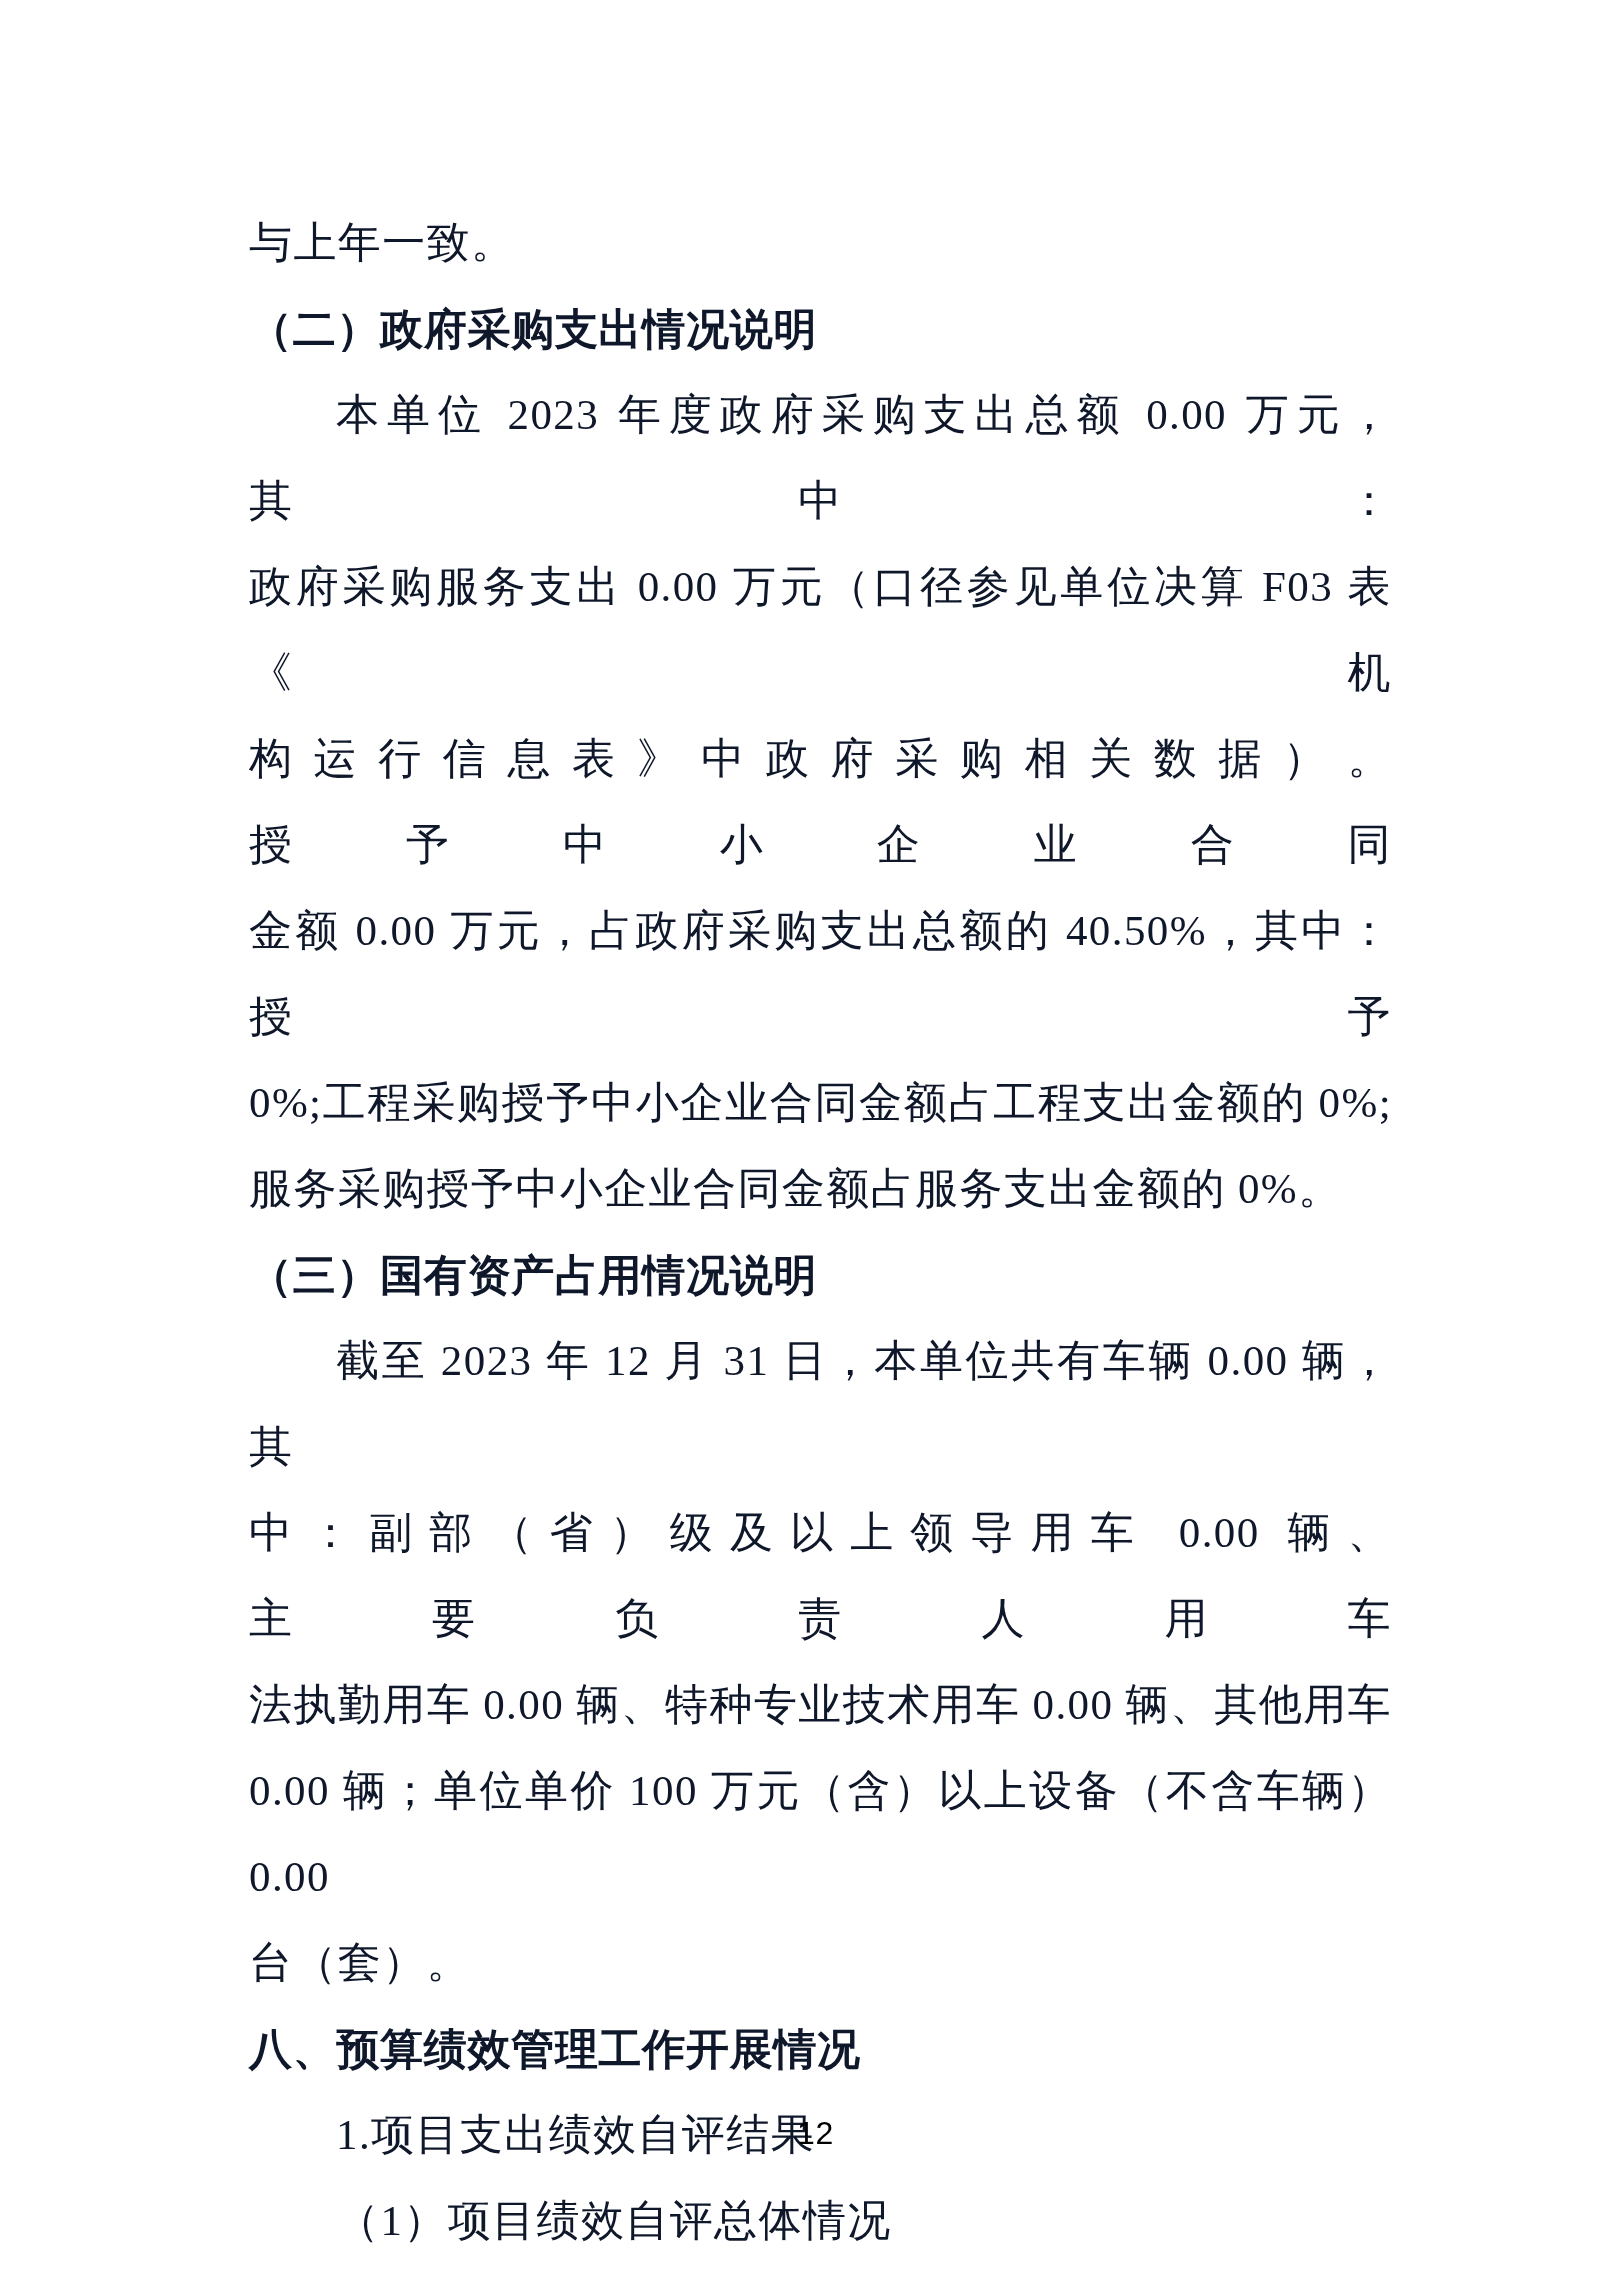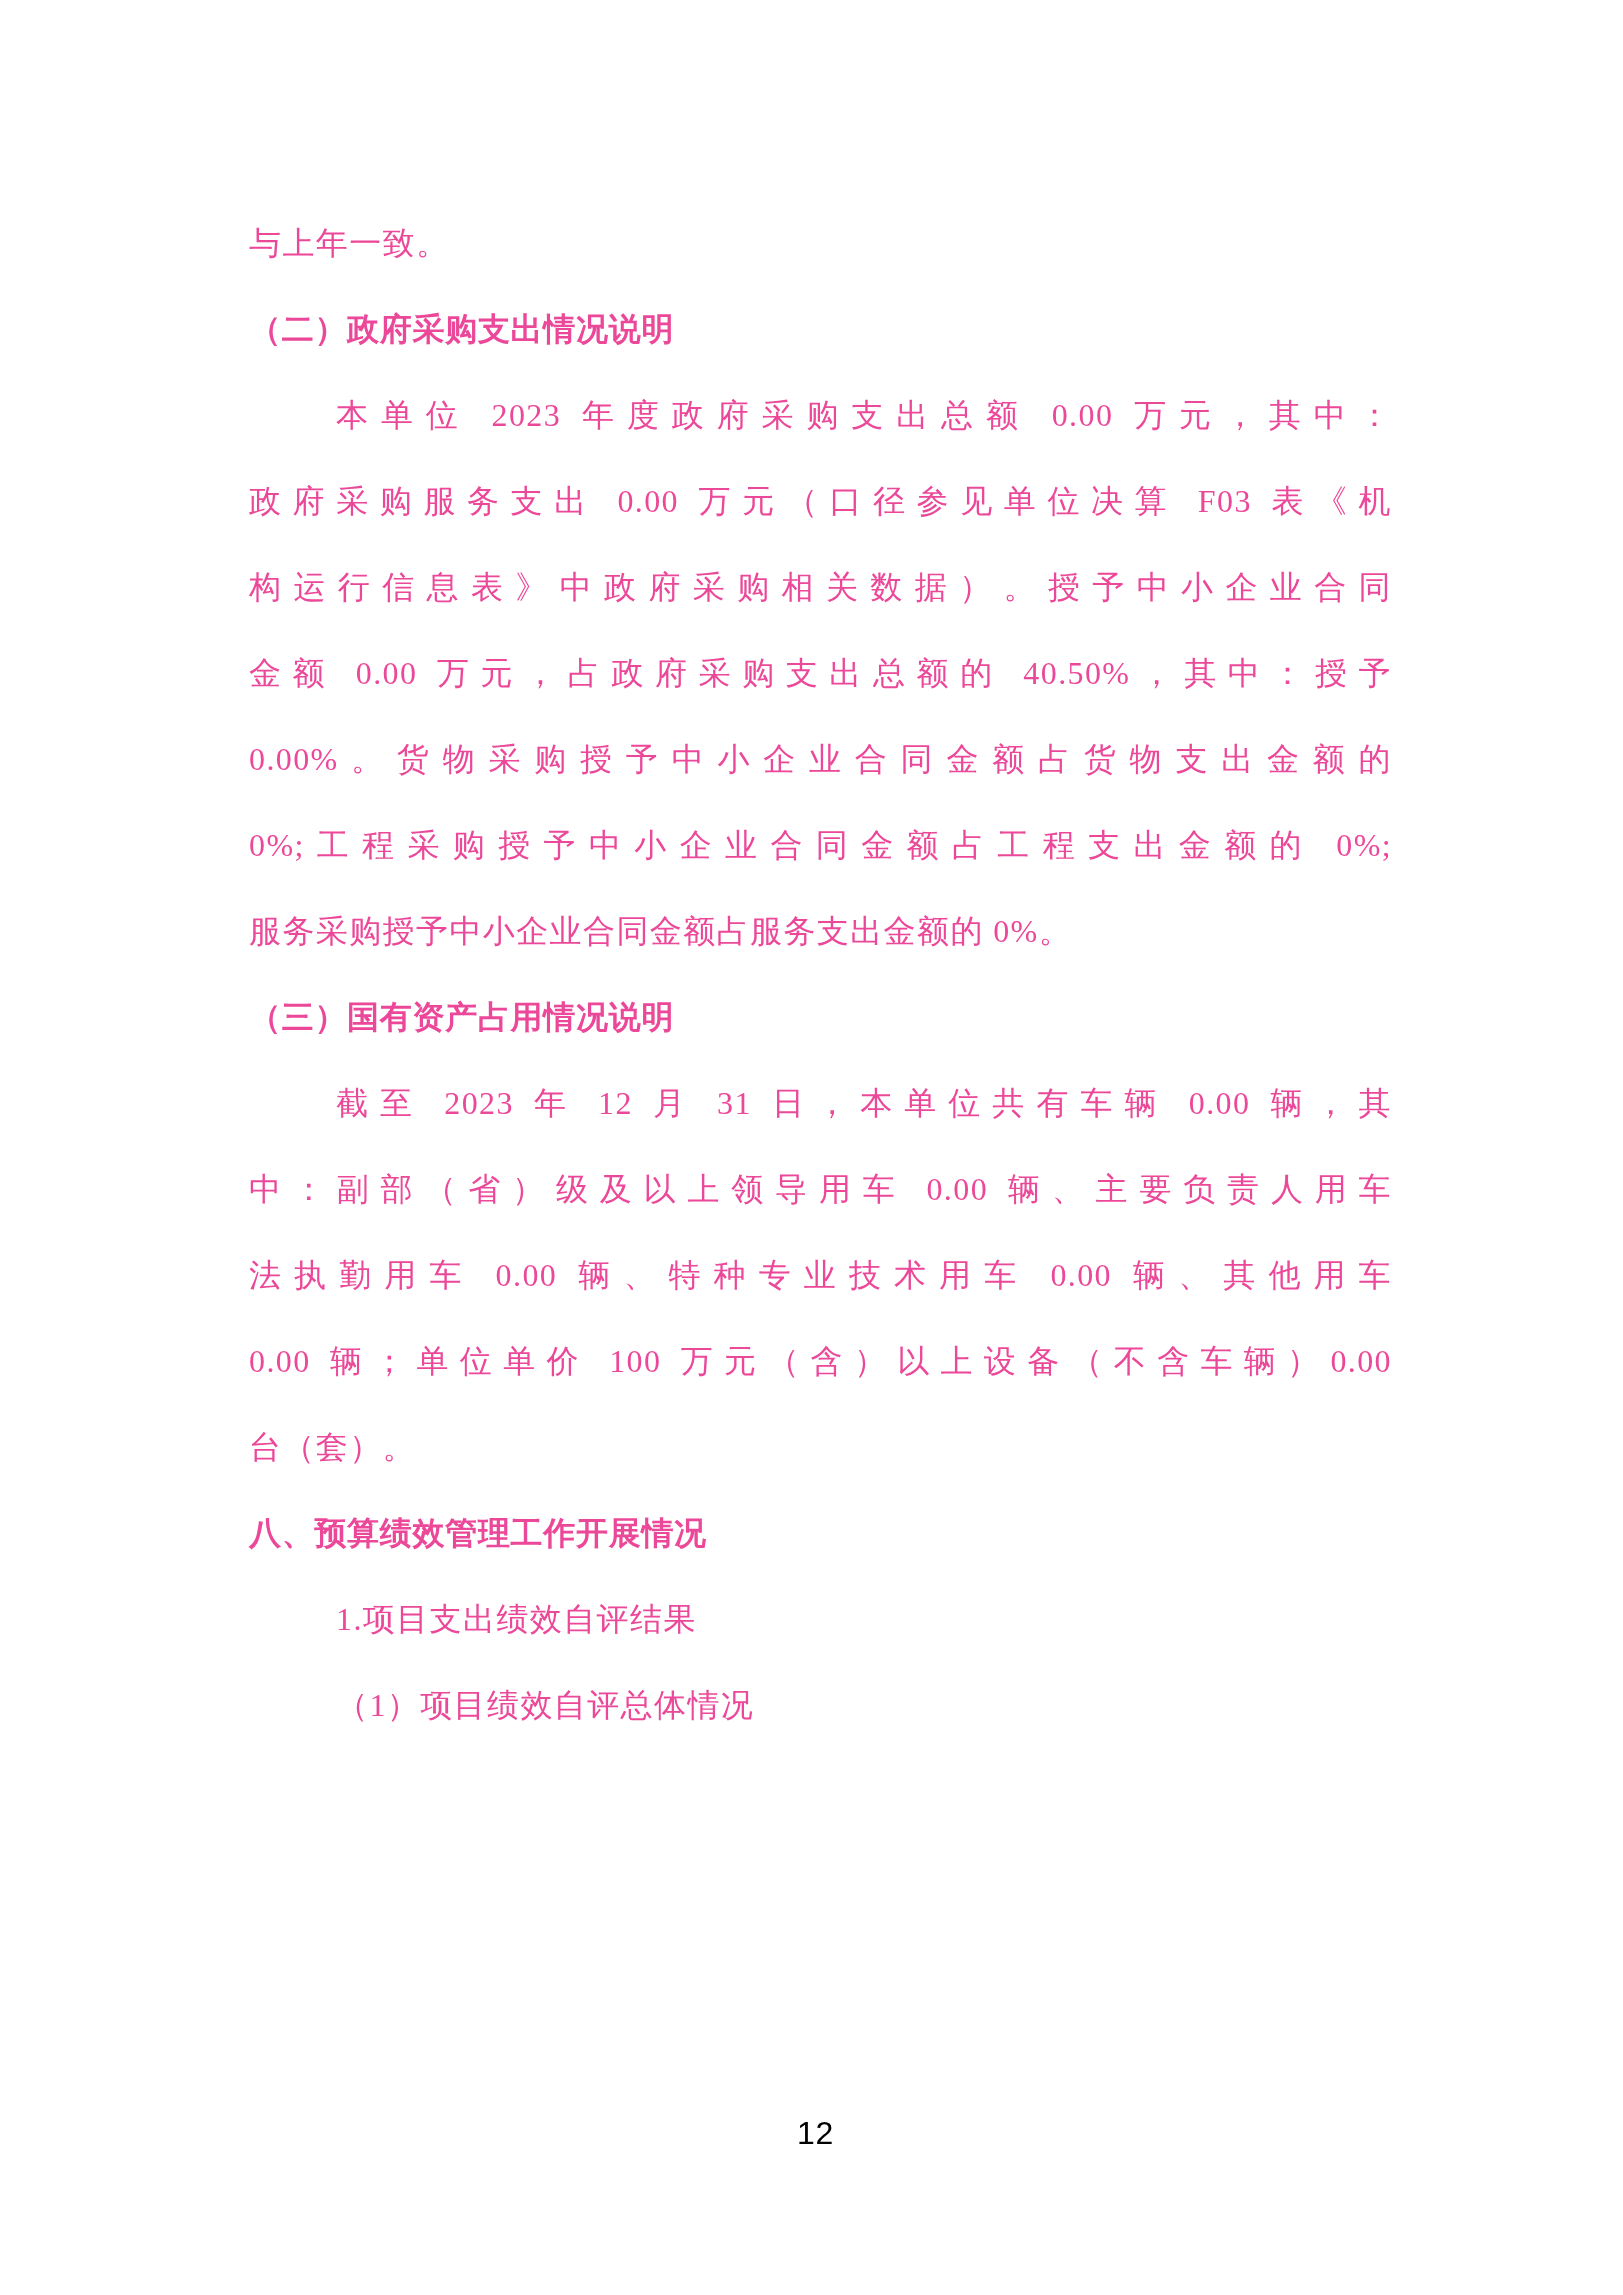--- a/index.html
+++ b/index.html
@@ -11,24 +11,24 @@
     position: relative;
     width: 1623px;
     height: 2295px;
     background: #ffffff;
     box-sizing: border-box;
     padding: 200px 231px 0 249px;
     overflow: hidden;
   }
   .line {
     font-family: "Liberation Serif", serif;
-    font-size: 32px;
+    font-size: 43px;
     line-height: 86px;
     letter-spacing: 1.4px;
-    color: #ec4899;
+    color: #0f172a;
     word-break: keep-all;
   }
   .line.heading {
     font-family: "Liberation Sans", sans-serif;
     font-weight: 700;
     letter-spacing: 0.7px;
   }
   .line.indent {
     text-indent: 87px;
   }
@@ -54,21 +54,20 @@
 <div class="page">
 
   <div class="line">与上年一致。</div>
 
   <div class="line heading">（二）政府采购支出情况说明</div>
 
   <div class="line indent stretch">本单位 2023 年度政府采购支出总额 0.00 万元，其中：</div>
   <div class="line stretch">政府采购服务支出 0.00 万元（口径参见单位决算 F03 表《机</div>
   <div class="line stretch">构运行信息表》中政府采购相关数据）。授予中小企业合同</div>
   <div class="line stretch">金额 0.00 万元，占政府采购支出总额的 40.50%，其中：授予</div>
-  <div class="line stretch">0.00%。货物采购授予中小企业合同金额占货物支出金额的</div>
   <div class="line stretch">0%;工程采购授予中小企业合同金额占工程支出金额的 0%;</div>
   <div class="line">服务采购授予中小企业合同金额占服务支出金额的 0%。</div>
 
   <div class="line heading">（三）国有资产占用情况说明</div>
 
   <div class="line indent stretch">截至 2023 年 12 月 31 日，本单位共有车辆 0.00 辆，其</div>
   <div class="line stretch">中：副部（省）级及以上领导用车 0.00 辆、主要负责人用车</div>
   <div class="line stretch">法执勤用车 0.00 辆、特种专业技术用车 0.00 辆、其他用车</div>
   <div class="line stretch">0.00 辆；单位单价 100 万元（含）以上设备（不含车辆）0.00</div>
   <div class="line">台（套）。</div>

